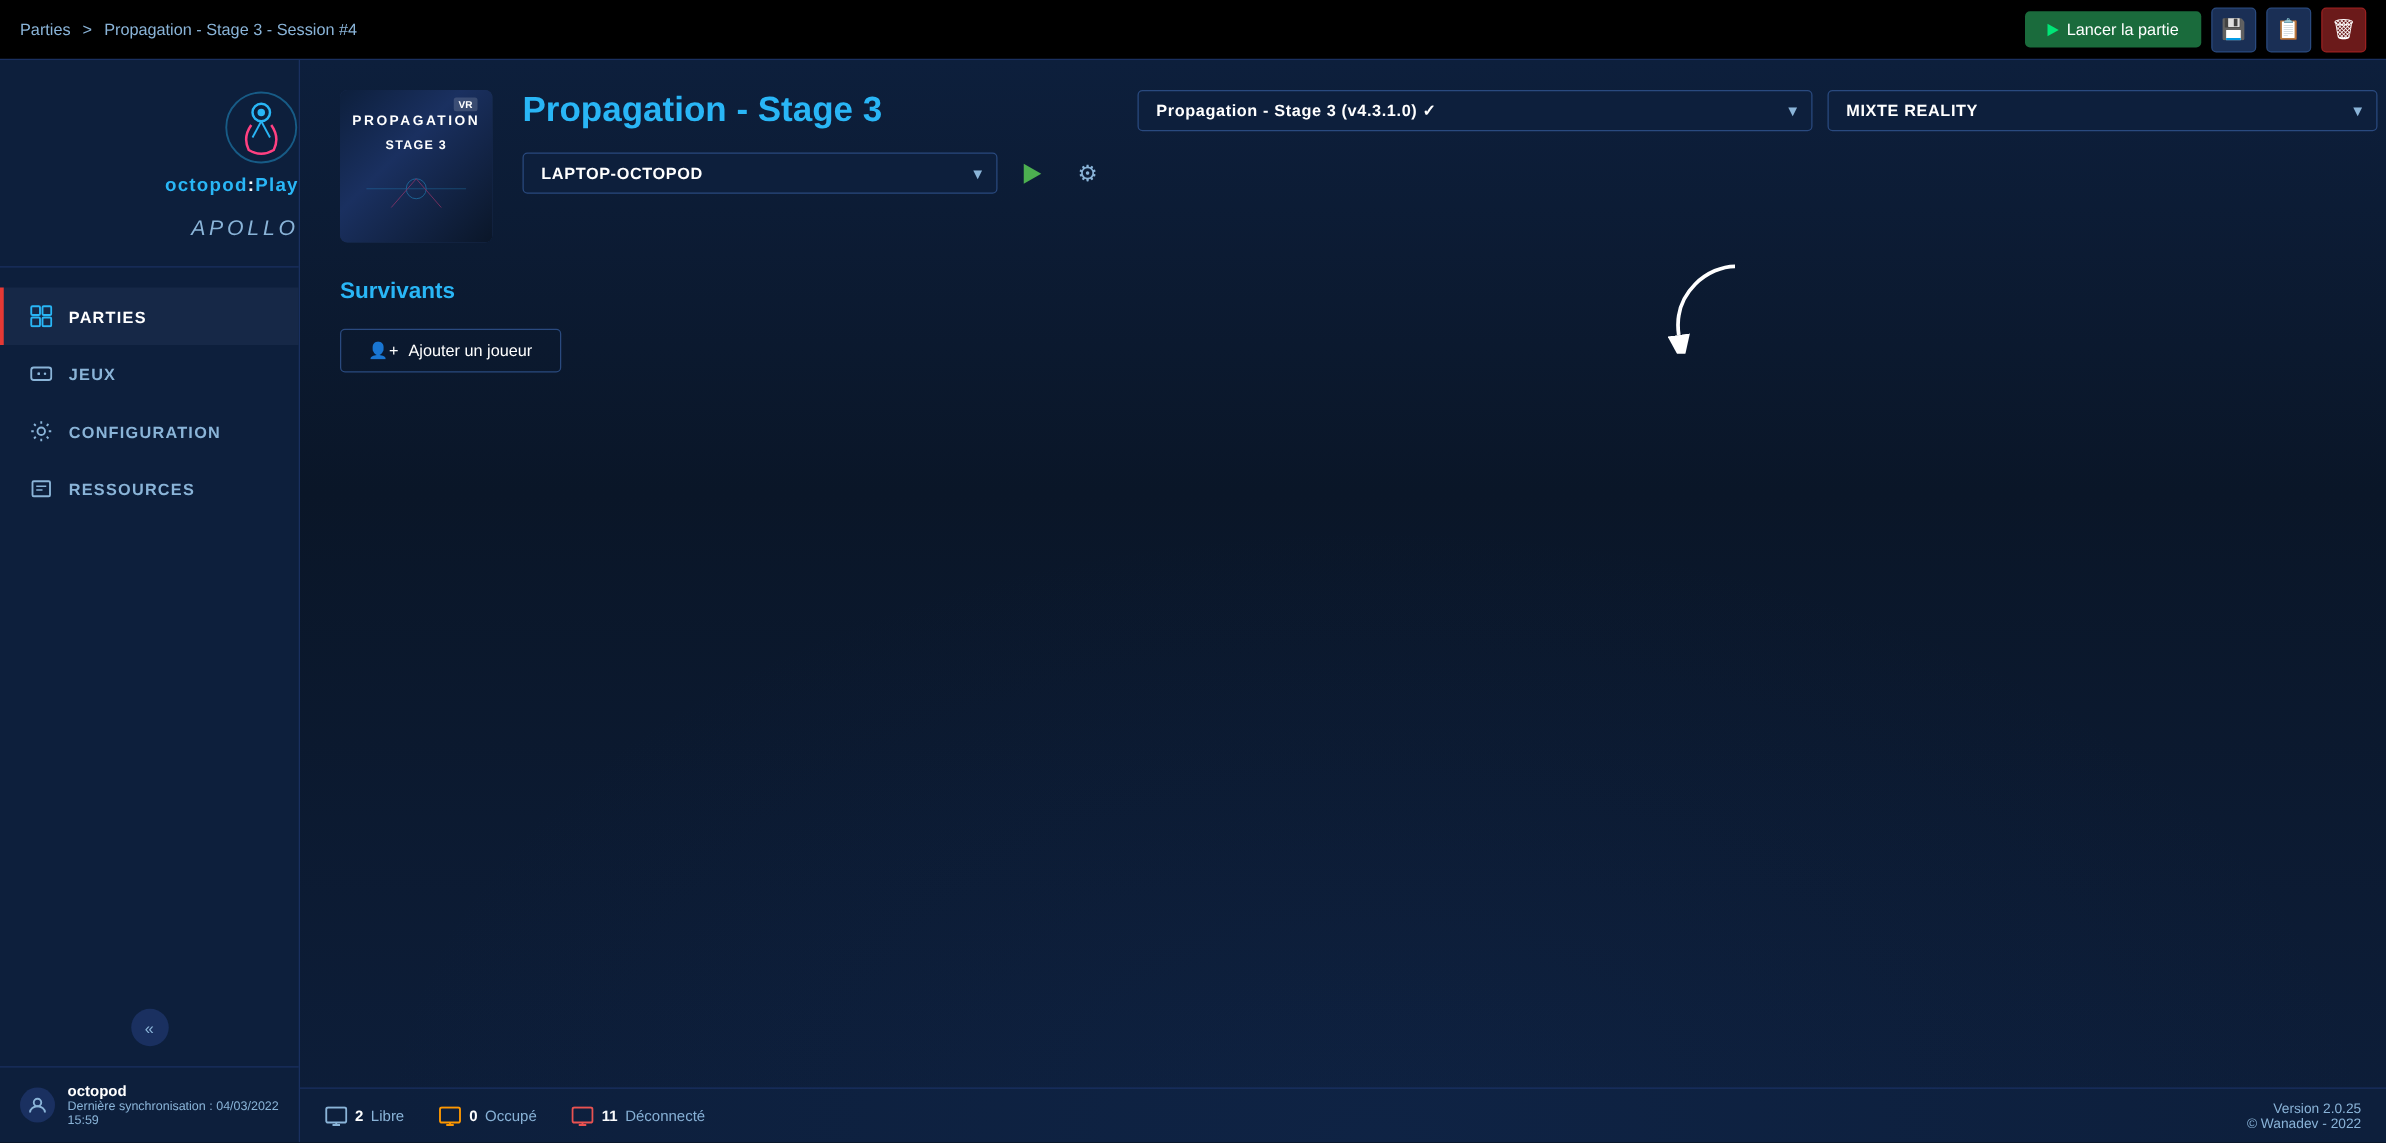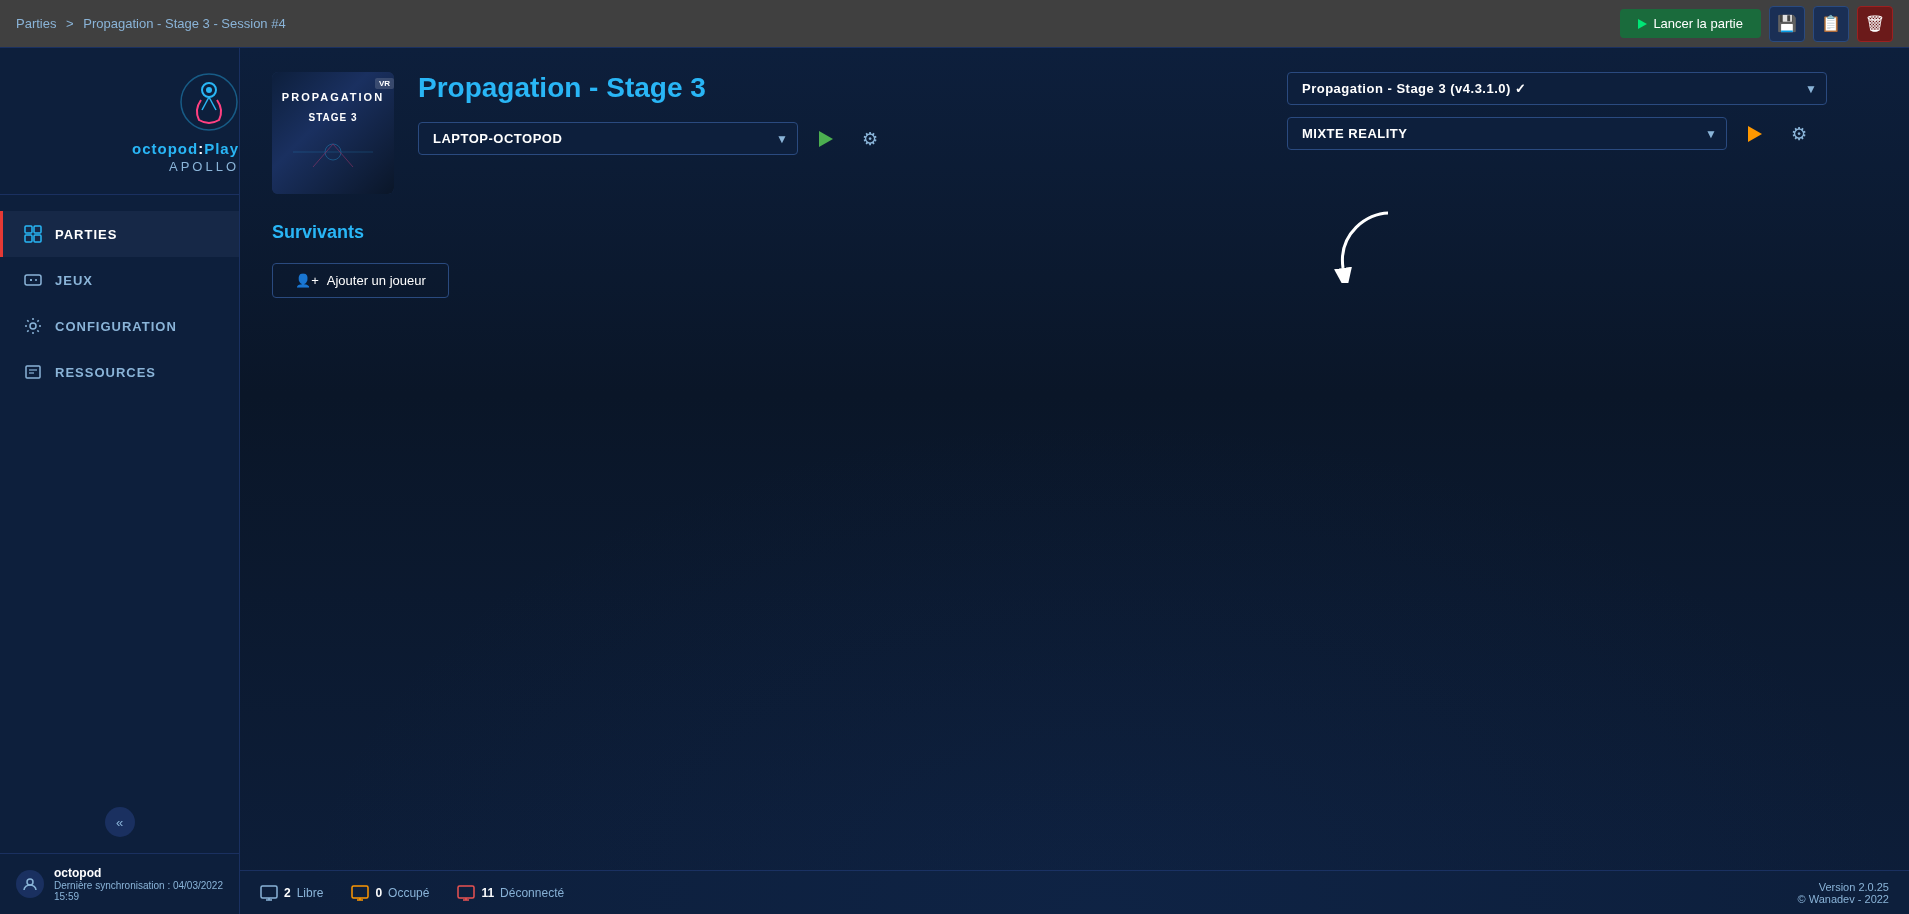--- a/index.html
+++ b/index.html
@@ -10,21 +10,21 @@
       font-family: 'Segoe UI', Arial, sans-serif;
       color: #fff;
       overflow: hidden;
       display: flex;
       flex-direction: column;
     }
 
     
     .top-bar {
       height: 48px;
-      background: #404040;
+      background: #000000;
       display: flex;
       align-items: center;
       justify-content: space-between;
       padding: 0 16px;
       border-bottom: 1px solid #1a3060;
       flex-shrink: 0;
     }
     .breadcrumb {
       color: #8ab4d8;
       font-size: 13px;
@@ -98,24 +98,25 @@
       width: 60px; height: 60px;
     }
     .logo-name {
       font-size: 15px;
       font-weight: 700;
       color: #fff;
       letter-spacing: 1px;
     }
     .logo-name span { color: #29b6f6; }
     .logo-sub {
-      font-size: 13px;
+      font-size: 17px;
       color: #8ab4d8;
       letter-spacing: 3px;
-      margin-top: 2px;
+      margin-top: 16px;
+      font-style: italic;
     }
 
     .sidebar-nav {
       flex: 1;
       padding-top: 16px;
     }
     .nav-item {
       display: flex;
       align-items: center;
       gap: 12px;
@@ -220,21 +221,21 @@
     .game-thumb-text {
       font-size: 10px;
       font-weight: 700;
       color: #fff;
       text-align: center;
       line-height: 1.3;
       letter-spacing: 1px;
     }
     .thumb-vr-badge {
       position: absolute;
-      top: 6px; right: 0;
+      top: 6px; right: 12px;
       background: rgba(255,255,255,0.15);
       color: #fff;
       font-size: 8px;
       font-weight: 700;
       padding: 1px 4px;
       border-radius: 2px;
     }
 
     .game-info { flex: 1; }
     .game-title {
@@ -357,23 +358,23 @@
     }
     .status-count { font-weight: 700; color: #fff; }
     .status-bar-right {
       margin-left: auto;
       font-size: 11px;
       color: #8ab4d8;
       text-align: right;
     }
     .right-config-block {
       display: flex;
-      flex-direction: column;
       gap: 12px;
       min-width: 590px;
+      align-items: flex-end;
     }
 
     select option { background: #0d1f3c; }
   </style>
 </head>
 <body>
 
 <div class="top-bar">
   <div class="breadcrumb">
     <span>Parties</span>

